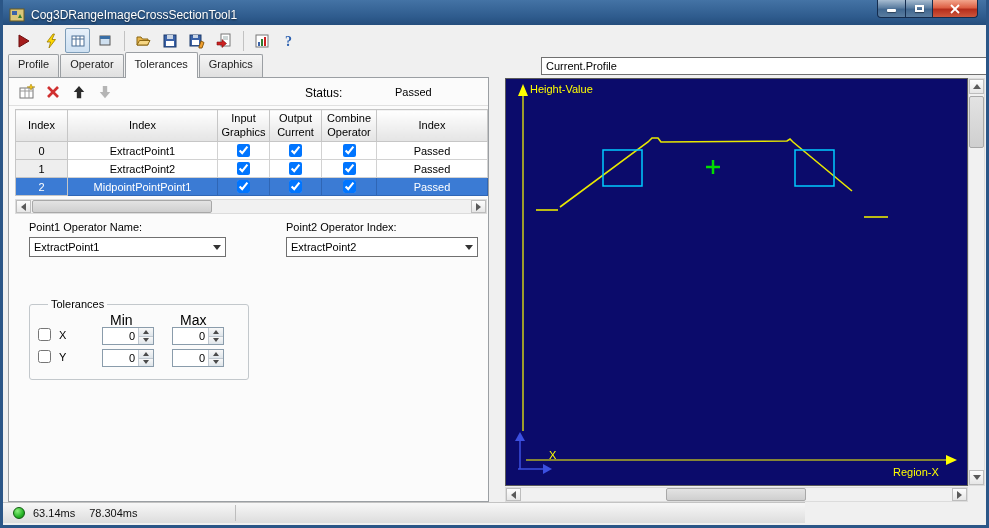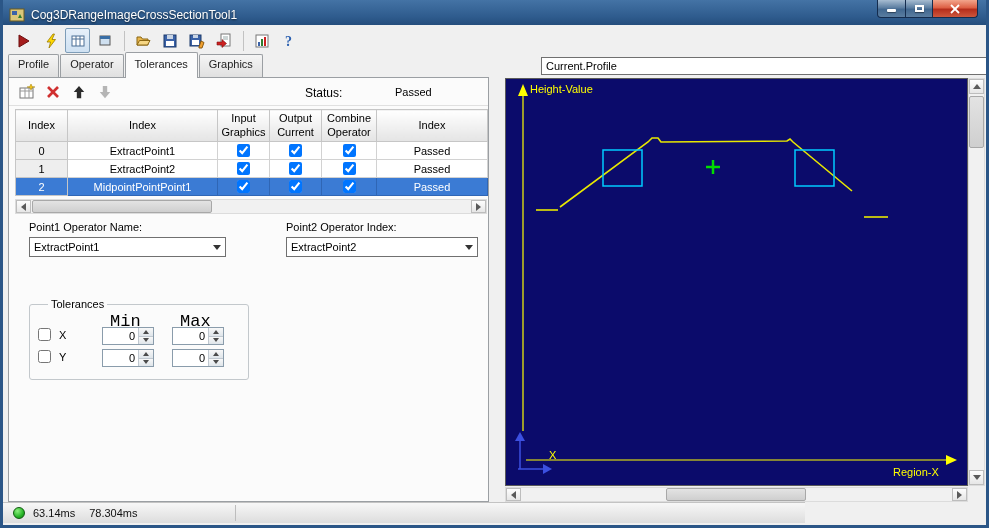--- a/index.html
+++ b/index.html
@@ -58,21 +58,21 @@
   .tri.down{border-left:4px solid transparent;border-right:4px solid transparent;border-top:5px solid #5a5a5a;}
 
   
   .field-label{position:absolute;font-size:11px;color:#000;}
   .combo{position:absolute;height:20px;background:#fff;border:1px solid #707070;box-sizing:border-box;display:flex;align-items:center;font-size:11px;padding-left:4px;}
   .combo .carrow{position:absolute;right:4px;top:7px;border-left:4px solid transparent;border-right:4px solid transparent;border-top:5px solid #333;}
 
   
   fieldset.tol{position:absolute;left:20px;top:220px;width:218px;height:80px;border:1px solid #c3c8cc;border-radius:3px;margin:0;padding:0;}
   fieldset.tol legend{font-size:11px;margin-left:18px;padding:0 3px;color:#000;}
-  .tol-header{position:absolute;font-size:17px;color:#000;font-family:Liberation Mono, monospace;}
+  .tol-header{position:absolute;font-size:14px;color:#000;}
   .tol-row{position:absolute;display:flex;align-items:center;font-size:11px;}
   .tol-row input{width:13px;height:13px;margin:0 8px 0 0;}
   .spinner{position:absolute;width:52px;height:18px;border:1px solid #8a9cab;background:#fff;box-sizing:border-box;display:flex;}
   .spin-val{flex:1;font-size:11px;text-align:right;padding:2px 3px 0 0;}
   .spin-btns{width:14px;display:flex;flex-direction:column;border-left:1px solid #c0c8d0;}
   .spin-btns>span{flex:1;display:flex;align-items:center;justify-content:center;background:linear-gradient(#f8f8f8,#dfe5ea);}
   .spin-btns>span+span{border-top:1px solid #c0c8d0;}
   .tri.sup{border-left:3px solid transparent;border-right:3px solid transparent;border-bottom:4px solid #4a4a4a;}
   .tri.sdn{border-left:3px solid transparent;border-right:3px solid transparent;border-top:4px solid #4a4a4a;}
 

